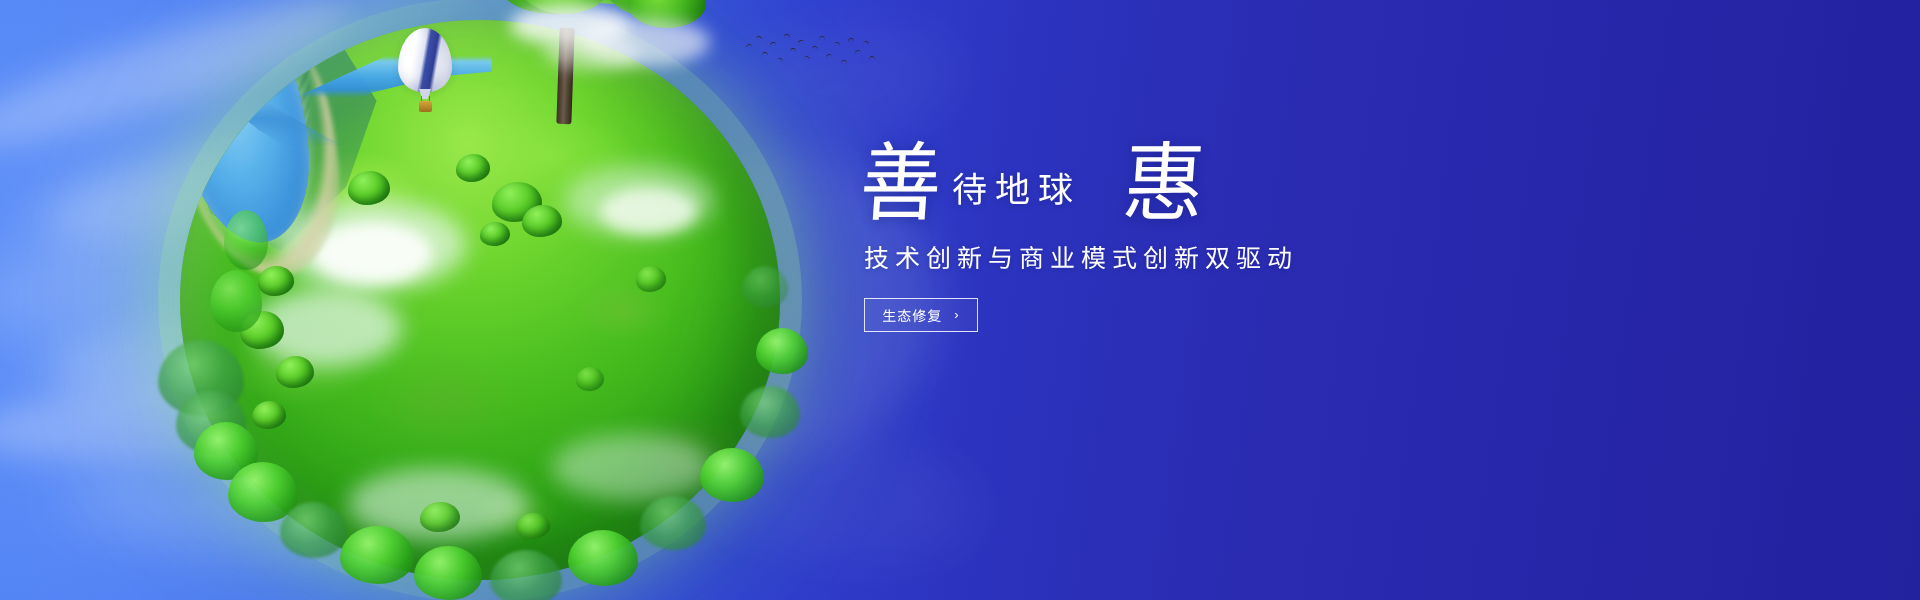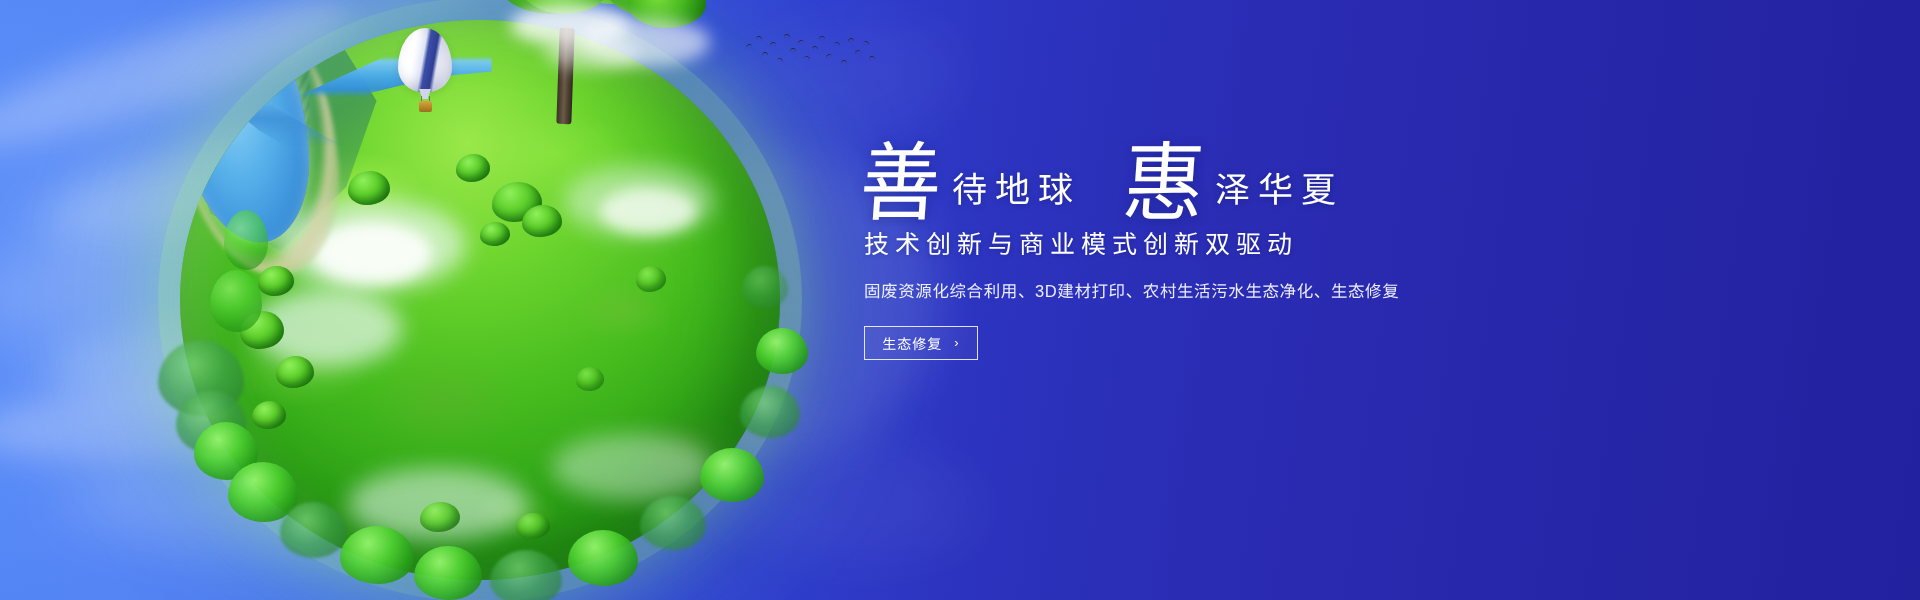--- a/index.html
+++ b/index.html
@@ -291,21 +291,21 @@
     padding-bottom: 12px;
     margin-left: 6px;
     color: #ffffff;
     text-shadow: 0 1px 6px rgba(10,20,90,.35);
   }
   .subtitle {
     font-size: 25px;
     letter-spacing: 6px;
     font-weight: 400;
     color: #ffffff;
-    margin: 4px 0 0 2px;
+    margin: 18px 0 0 2px;
     white-space: nowrap;
     text-shadow: 0 1px 5px rgba(10,20,90,.30);
   }
   .desc {
     font-size: 16.5px;
     letter-spacing: .6px;
     color: #f2f4ff;
     margin: 18px 0 0 2px;
     white-space: nowrap;
     opacity: .97;
@@ -452,27 +452,25 @@
 
   <div class="content">
 
     <div class="headline">
       <span class="phrase">
         <span class="big-char">善</span>
         <span class="small-chars">待地球</span>
       </span>
       <span class="phrase">
         <span class="big-char">惠</span>
-        <span class="small-chars">泽华夏</span>
       </span>
     </div>
 
     <div class="subtitle">技术创新与商业模式创新双驱动</div>
 
-    <div class="desc">固废资源化综合利用、3D建材打印、农村生活污水生态净化、生态修复</div>
 
     <div class="cta">
       <span>生态修复</span>
       <span class="chev">›</span>
     </div>
 
   </div>
 </div>
 
 </body></html>

